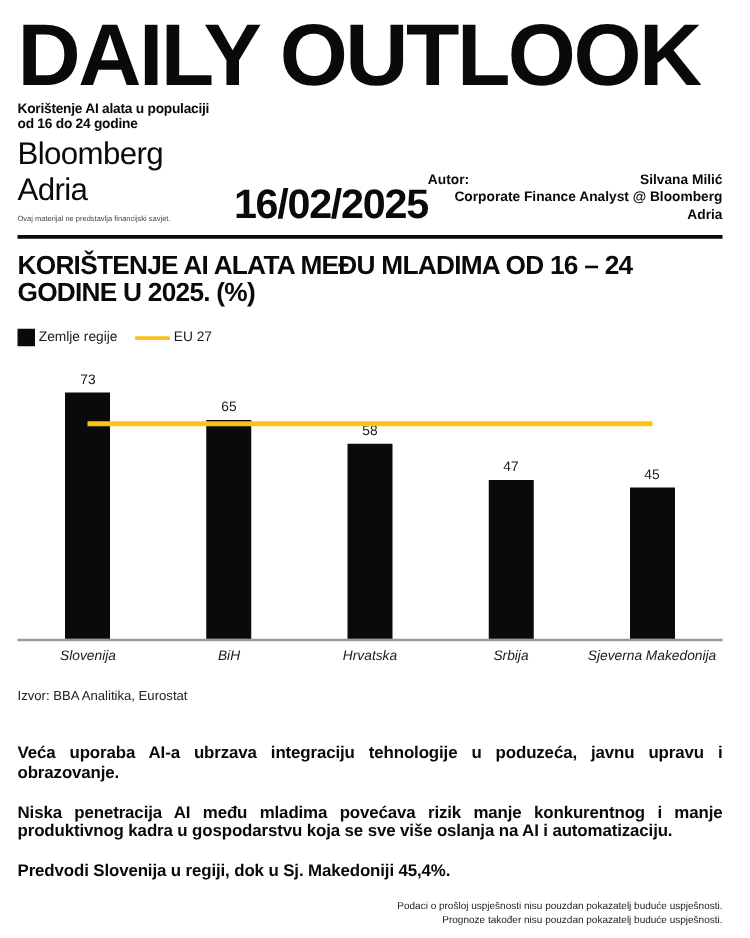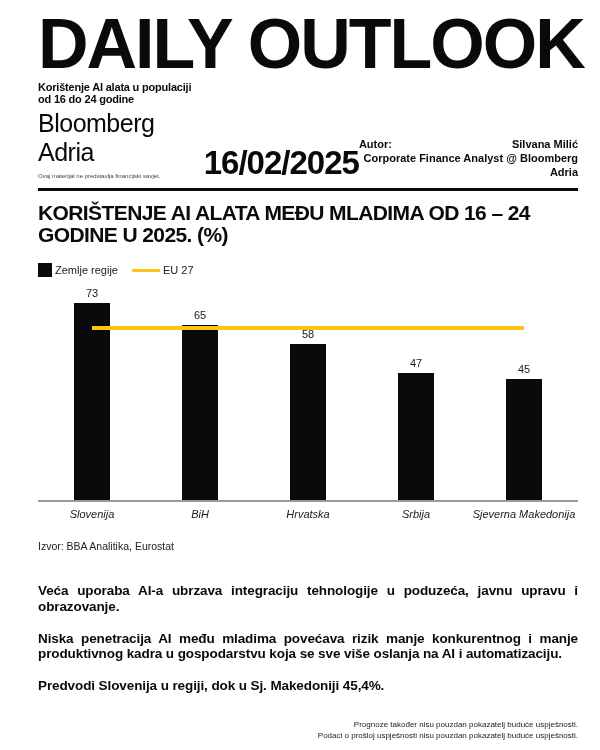--- a/index.html
+++ b/index.html
@@ -3,21 +3,21 @@
 <meta charset="utf-8">
 <style>
   * { margin:0; padding:0; box-sizing:border-box; }
   html,body { background:#ffffff; }
   body {
     width:600px; height:750px; overflow:hidden;
     font-family:"Liberation Sans", sans-serif;
     color:#0a0a0a;
     position:relative;
   }
-  .page { padding:12px 22px 0 38px; }
+  .page { padding:12px 22px 0 14px; }
 
   
   .masthead {
     font-weight:bold; font-size:70px; letter-spacing:-2px;
     line-height:0.92; white-space:nowrap; color:#0a0a0a;
   }
   .header-row { display:flex; justify-content:space-between; margin-top:6px; }
   .header-left { }
   .kicker { font-weight:bold; font-size:11px; line-height:1.05; letter-spacing:-0.2px; }
   .brand { font-weight:500; font-size:25px; letter-spacing:-0.5px; margin-top:4px; }
@@ -28,21 +28,21 @@
   .author-row1 { display:flex; justify-content:space-between; gap:40px; }
   .divider { height:3px; background:#0a0a0a; margin-top:9px; }
 
   
   .chart-title { font-weight:bold; font-size:21px; letter-spacing:-0.6px; line-height:1.02; margin-top:11px; white-space:nowrap; }
   .legend { display:flex; align-items:center; gap:14px; margin-top:18px; }
   .legend-item { display:flex; align-items:center; gap:3px; font-size:11px; color:#1a1a1a; }
   .legend-square { width:14px; height:14px; background:#0a0a0a; display:inline-block; }
   .legend-line { width:28px; height:3.5px; background:#fcc216; display:inline-block; border-radius:1px; }
 
-  .chart-plot { position:relative; height:216px; margin-top:7px; display:flex; align-items:flex-end; }
+  .chart-plot { position:relative; height:216px; margin-top:18px; display:flex; align-items:flex-end; }
   .chart-col { flex:1; display:flex; flex-direction:column; align-items:center; justify-content:flex-end; }
   .bar-value { font-size:11px; color:#1a1a1a; margin-bottom:4px; }
   .bar { width:36px; background:#0a0a0a; }
   .eu-line { position:absolute; left:10%; right:10%; height:4px; background:#fcc216; z-index:5; }
   .axis-line { border-top:2px solid #999; }
   .axis-labels { display:flex; margin-top:6px; }
   .axis-label { flex:1; text-align:center; font-size:11px; color:#1a1a1a;font-style:italic; }
   .source { font-size:10.5px; color:#222; margin-top:20px; }
 
   
@@ -136,15 +136,15 @@
 
   <div class="body-copy">
     <p>Veća uporaba AI-a ubrzava integraciju tehnologije u poduzeća, javnu upravu i obrazovanje.</p>
     <p>Niska penetracija AI među mladima povećava rizik manje konkurentnog i manje produktivnog kadra u gospodarstvu koja se sve više oslanja na AI i automatizaciju.</p>
     <p>Predvodi Slovenija u regiji, dok u Sj. Makedoniji 45,4%.</p>
   </div>
 
 </div>
 
 <div class="footer">
+  <div>Podaci o prošloj uspješnosti nisu pouzdan pokazatelj buduće uspješnosti.</div>
   <div>Prognoze također nisu pouzdan pokazatelj buduće uspješnosti.</div>
-  <div>Podaci o prošloj uspješnosti nisu pouzdan pokazatelj buduće uspješnosti.</div>
 </div>
 
 </body></html>

